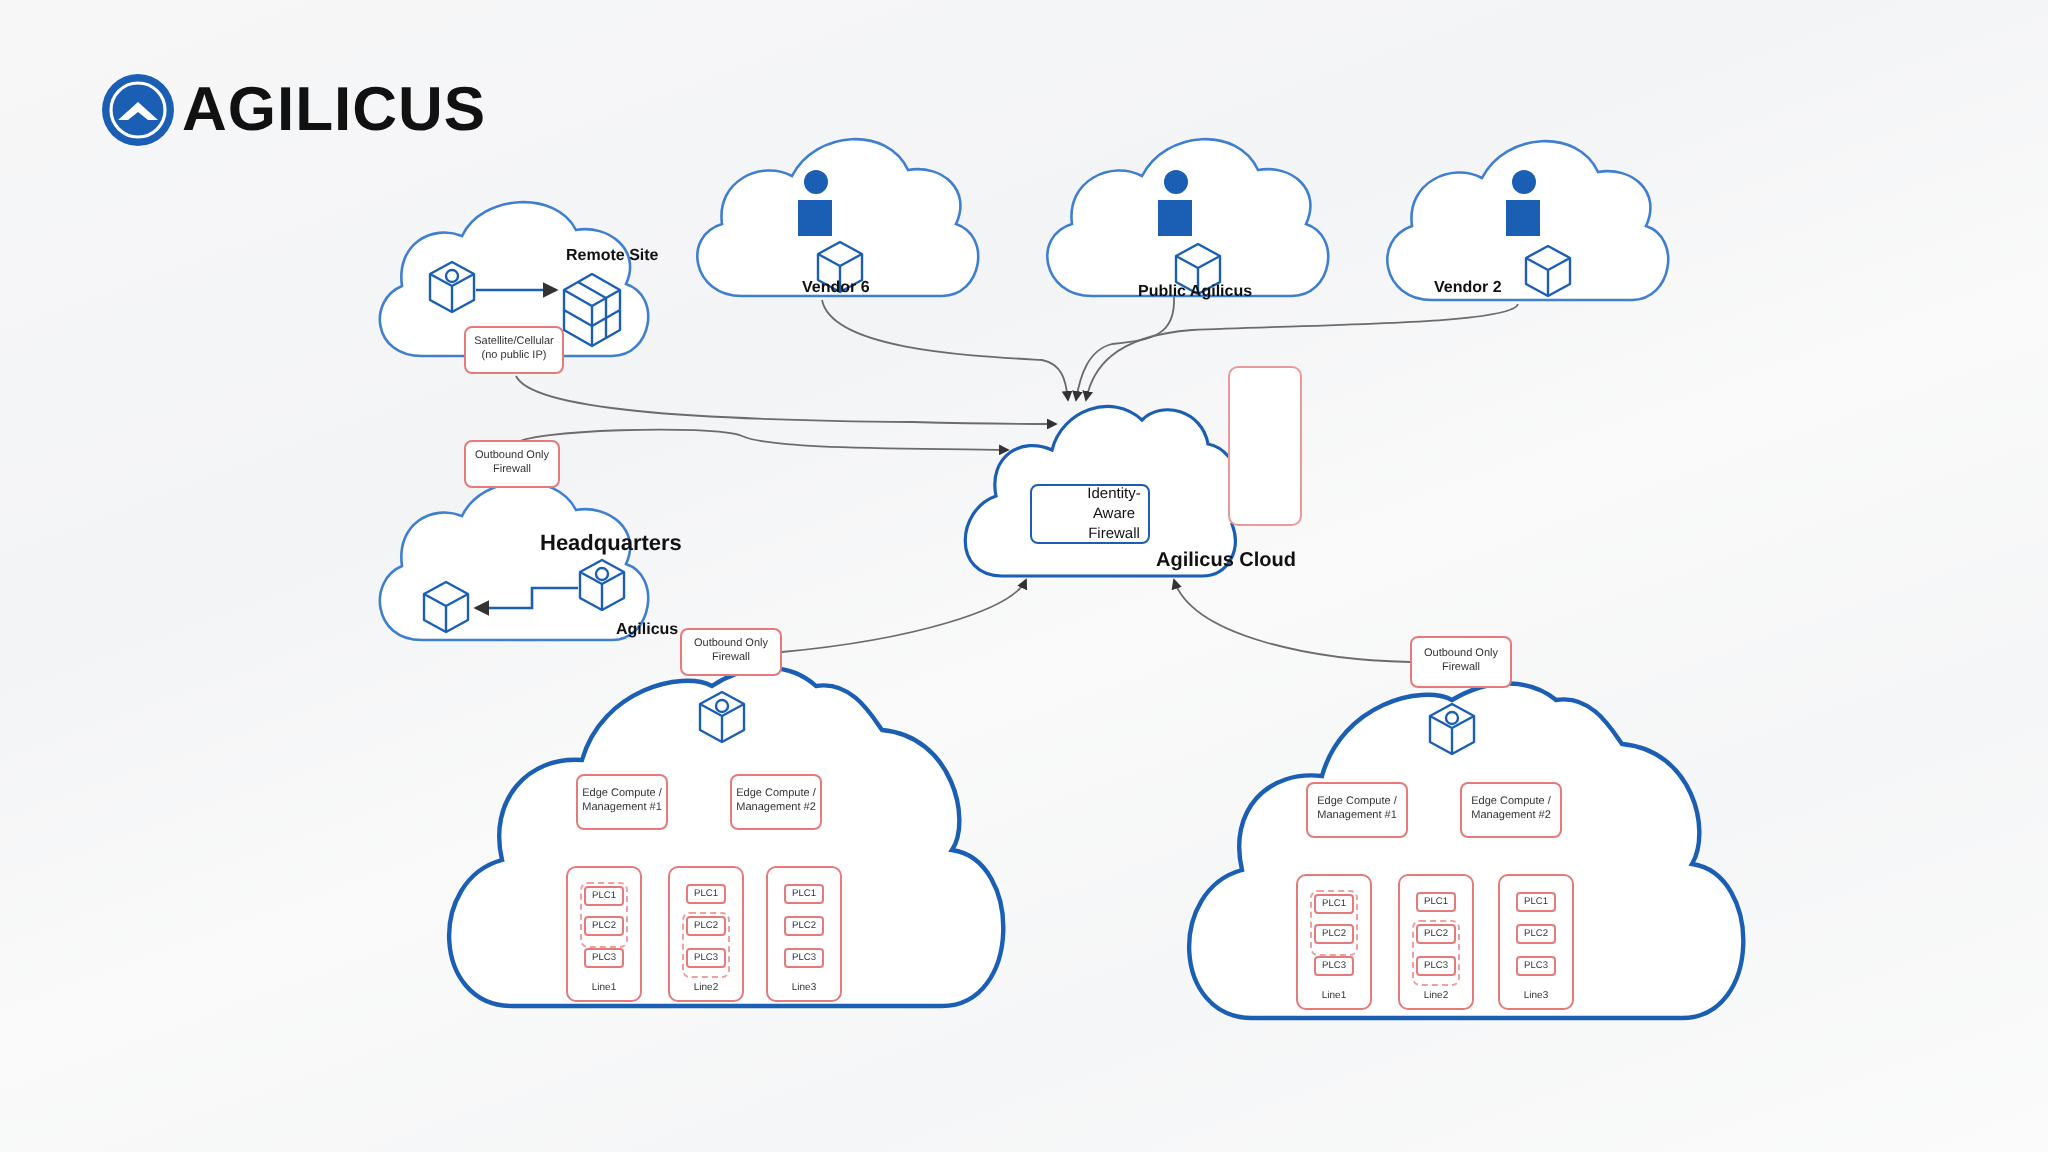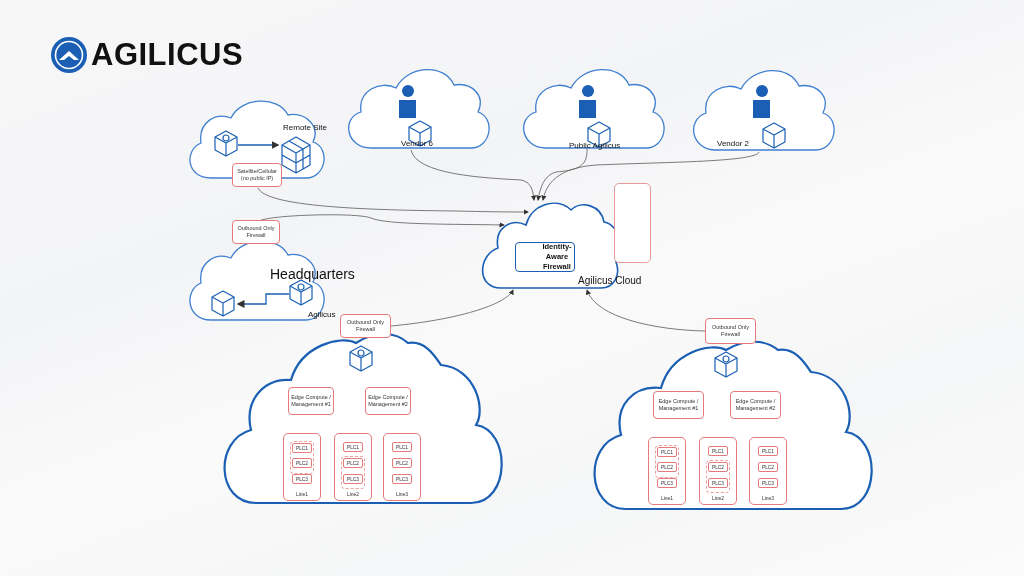--- a/index.html
+++ b/index.html
@@ -4,42 +4,42 @@
 <style>
   html, body { margin: 0; padding: 0; }
   body {
     width: 1024px; height: 576px; overflow: hidden; position: relative;
     background: linear-gradient(160deg, #f7f7f8 0%, #f3f4f6 35%, #fafafa 55%, #f5f6f7 75%, #fbfbfb 100%);
     font-family: "Liberation Sans", sans-serif;
   }
   #stage { position: absolute; left: 0; top: 0; width: 1024px; height: 576px; margin-left: 16px; }
   .logo { position: absolute; left: 34px; top: 36px; display: flex; align-items: center; }
   .logo-text { font-family: "Liberation Sans", sans-serif; font-size: 31px; font-weight: 700; color: #111; letter-spacing: 0.5px; margin-left: 3px; }
-  .lbl { position: absolute; font-weight: 400; color: #111; font-size: 9px; white-space: nowrap; padding-left: 40px; }
+  .lbl { position: absolute; font-weight: 700; color: #111; font-size: 9px; white-space: nowrap; padding-left: 40px; }
   .rbox {
     position: absolute; background: #fff; border: 1.2px solid #e67a7a; border-radius: 4px;
     font-size: 5.5px; color: #333; text-align: center; display: flex; align-items: center; justify-content: center;
     line-height: 1.35; box-sizing: border-box;
   }
   .plcline {
     position: absolute; width: 38px; height: 68px; border: 1.3px solid #e67a7a; border-radius: 5px; background: #fff; box-sizing: border-box;
   }
   .plc {
     position: absolute; left: 8px; width: 20px; height: 10px; border: 1.2px solid #e67a7a; border-radius: 2px;
     font-size: 4.8px; color: #333; display: flex; align-items: center; justify-content: center; background: #fff; box-sizing: border-box;
   }
   .plcgroup { position: absolute; border: 1px dashed #f0a0a0; border-radius: 4px; box-sizing: border-box; }
   .linelbl { position: absolute; bottom: 3px; left: 0; width: 100%; text-align: center; font-size: 5px; color: #333; }
   .iam-box {
     position: absolute; left: 598px; top: 183px; width: 37px; height: 80px; border: 1.2px solid #e89a9a; border-radius: 5px;
     background: #fff; box-sizing: border-box;
   }
   .ifw {
     position: absolute; left: 499px; top: 242px; width: 60px; height: 30px; border: 1.6px solid #1a5fb4; border-radius: 4px;
-    background: #fff; font-size: 7.5px; font-weight: 700; color: #111; text-align: center; display: flex; align-items: center; justify-content: center; line-height: 1.3; box-sizing: border-box; padding-left: 24px;
+    background: #fff; font-size: 7.5px; font-weight: 400; color: #111; text-align: center; display: flex; align-items: center; justify-content: center; line-height: 1.3; box-sizing: border-box; padding-left: 24px;
   }
 </style>
 </head>
 <body>
 
 <div id="stage">
 
   <svg width="1024" height="576" style="position:absolute;left:0;top:0">
     <defs>
       <marker id="arr" markerWidth="6" markerHeight="6" refX="5" refY="3" orient="auto">
@@ -156,21 +156,21 @@
   </div>
 
   <span class="lbl" style="left:345px;top:139px;font-size:8px">Vendor 6</span>
   <span class="lbl" style="left:513px;top:141px;font-size:8px">Public Agilicus</span>
   <span class="lbl" style="left:661px;top:139px;font-size:8px">Vendor 2</span>
 
   <span class="lbl" style="left:227px;top:123px;font-size:8px">Remote Site</span>
   <div class="rbox" style="left:216px;top:163px;width:50px;height:24px;">Satellite/Cellular (no public IP)</div>
 
   <div class="rbox" style="left:216px;top:220px;width:48px;height:24px;">Outbound Only Firewall</div>
-  <span class="lbl" style="left:214px;top:266px;font-size:14px">Headquarters</span>
+  <span class="lbl" style="left:214px;top:266px;font-size:11px">Headquarters</span>
   <span class="lbl" style="left:252px;top:310px;font-size:8px">Agilicus</span>
 
   <div class="ifw">Identity-Aware Firewall</div>
   <span class="lbl" style="left:522px;top:275px;font-size:10px">Agilicus Cloud</span>
   <div class="iam-box"></div>
 
   <div class="rbox" style="left:324px;top:314px;width:51px;height:24px;">Outbound Only Firewall</div>
   <div class="rbox" style="left:272px;top:387px;width:46px;height:28px;">Edge Compute / Management #1</div>
   <div class="rbox" style="left:349px;top:387px;width:46px;height:28px;">Edge Compute / Management #2</div>
 

